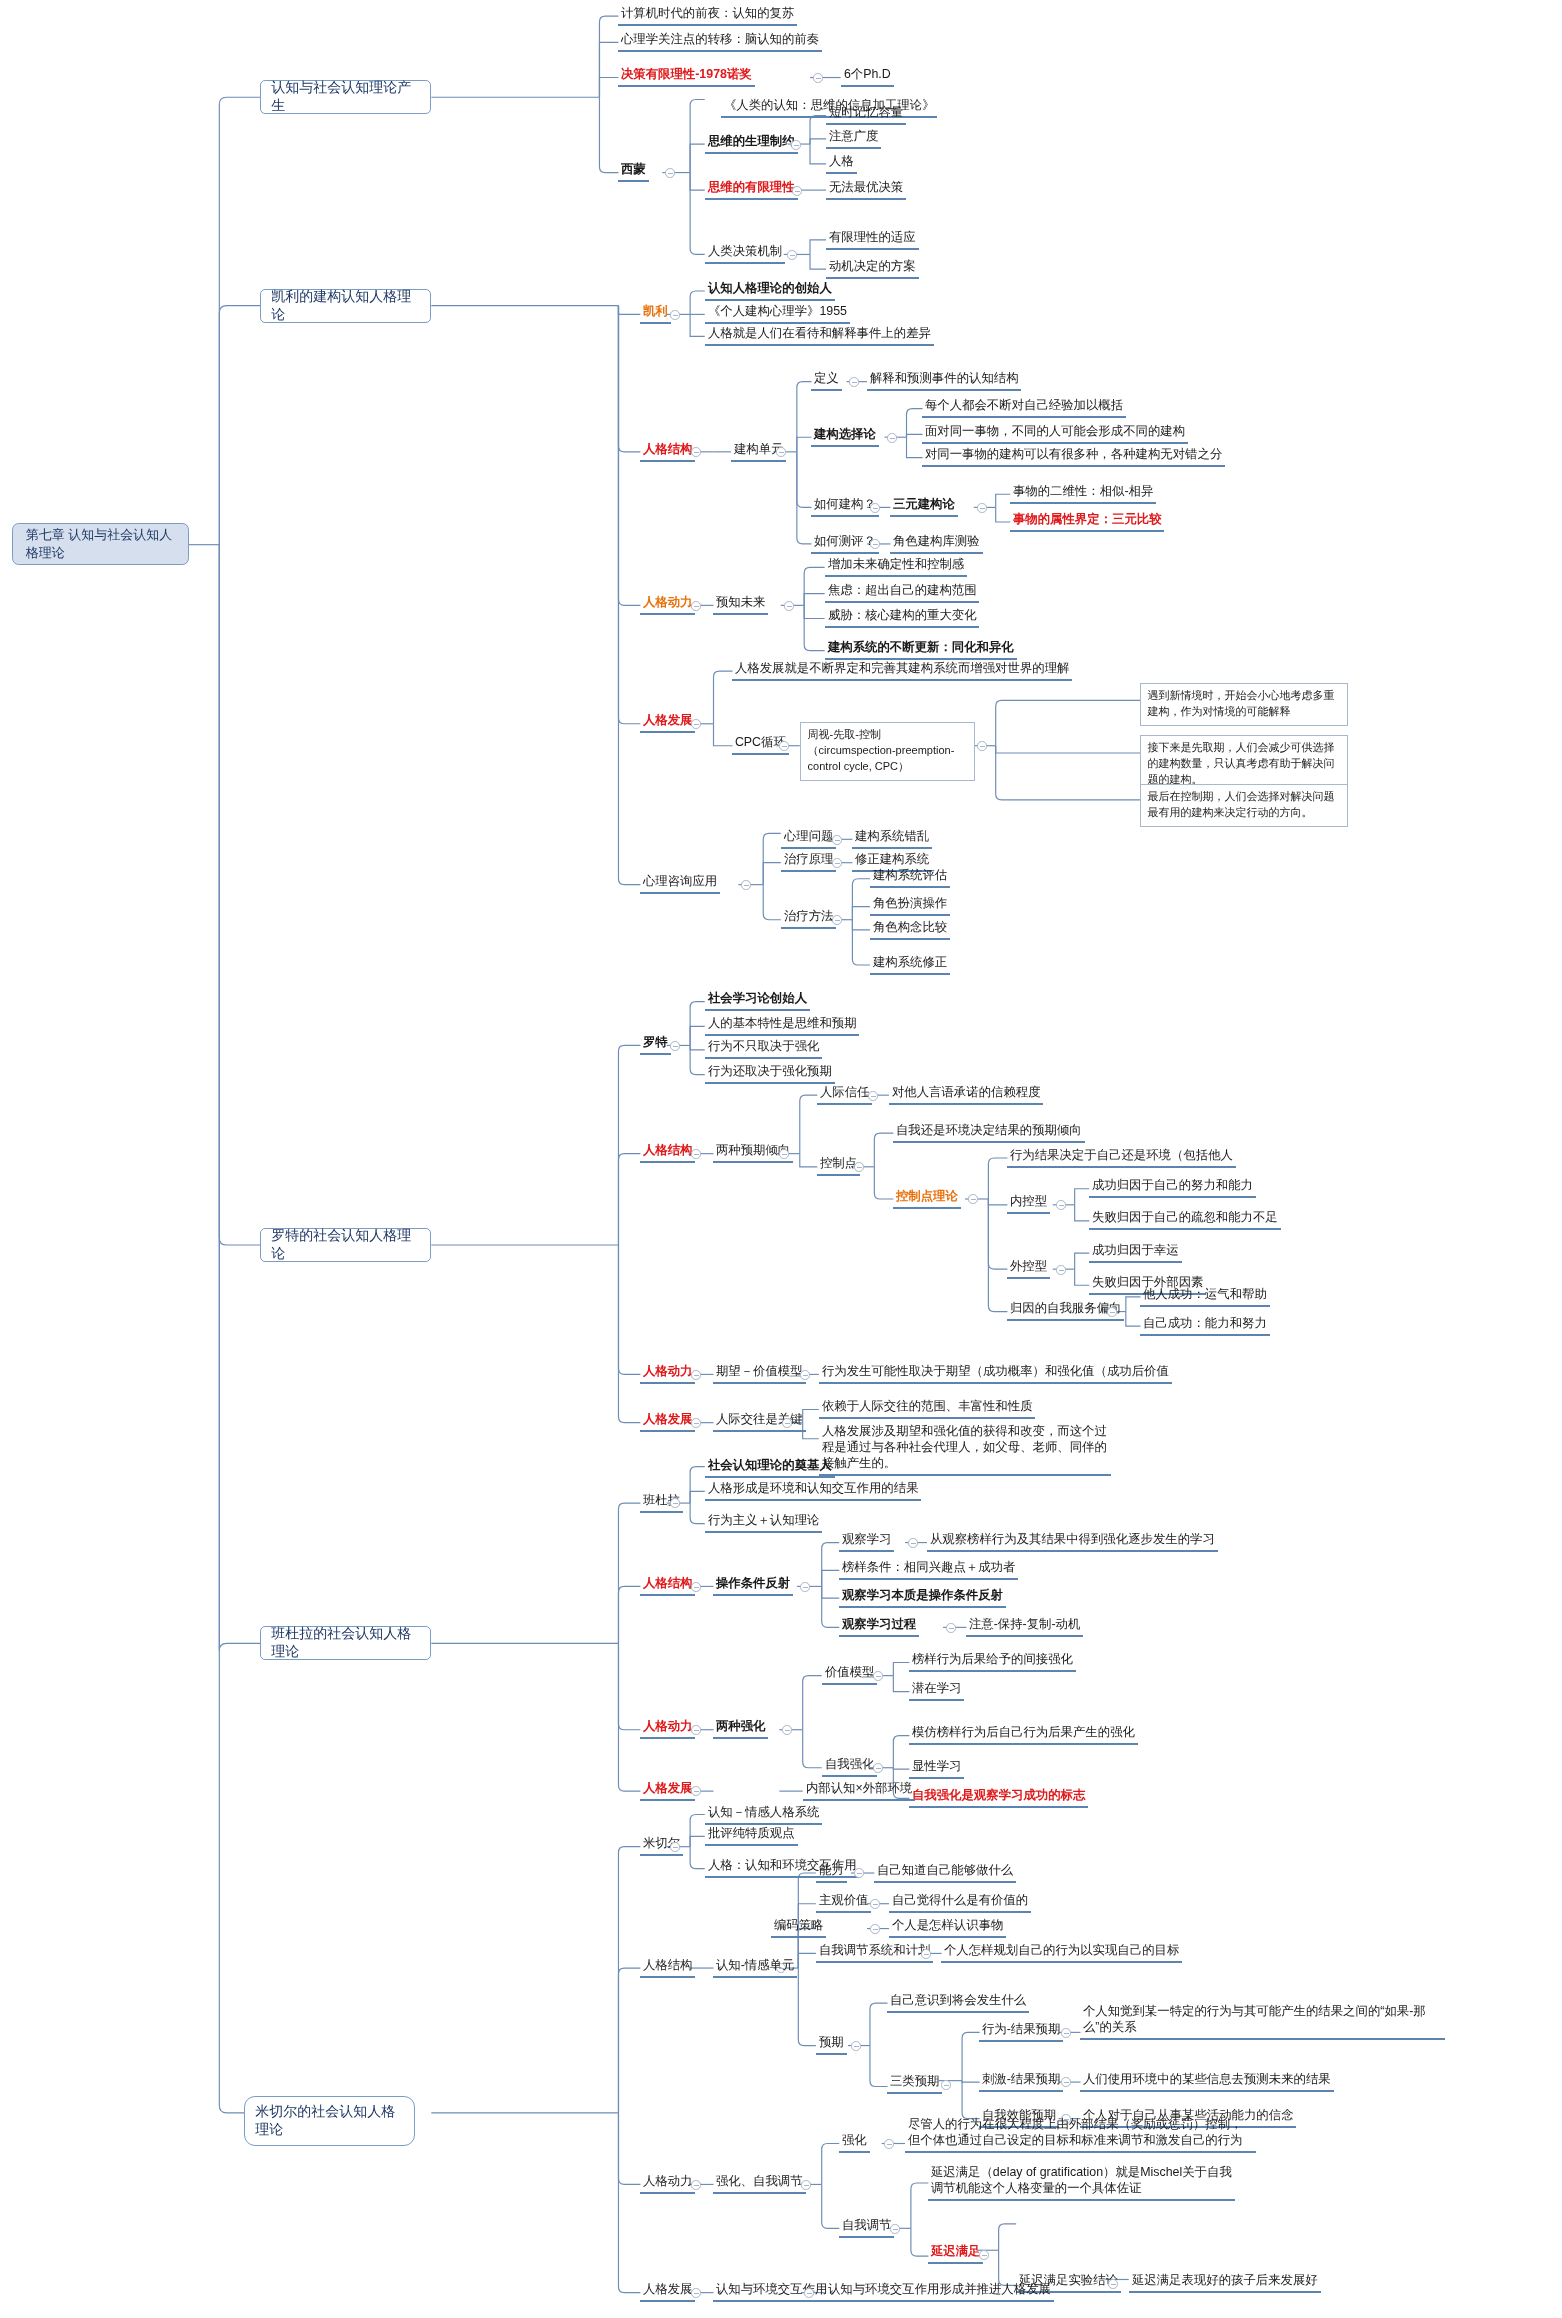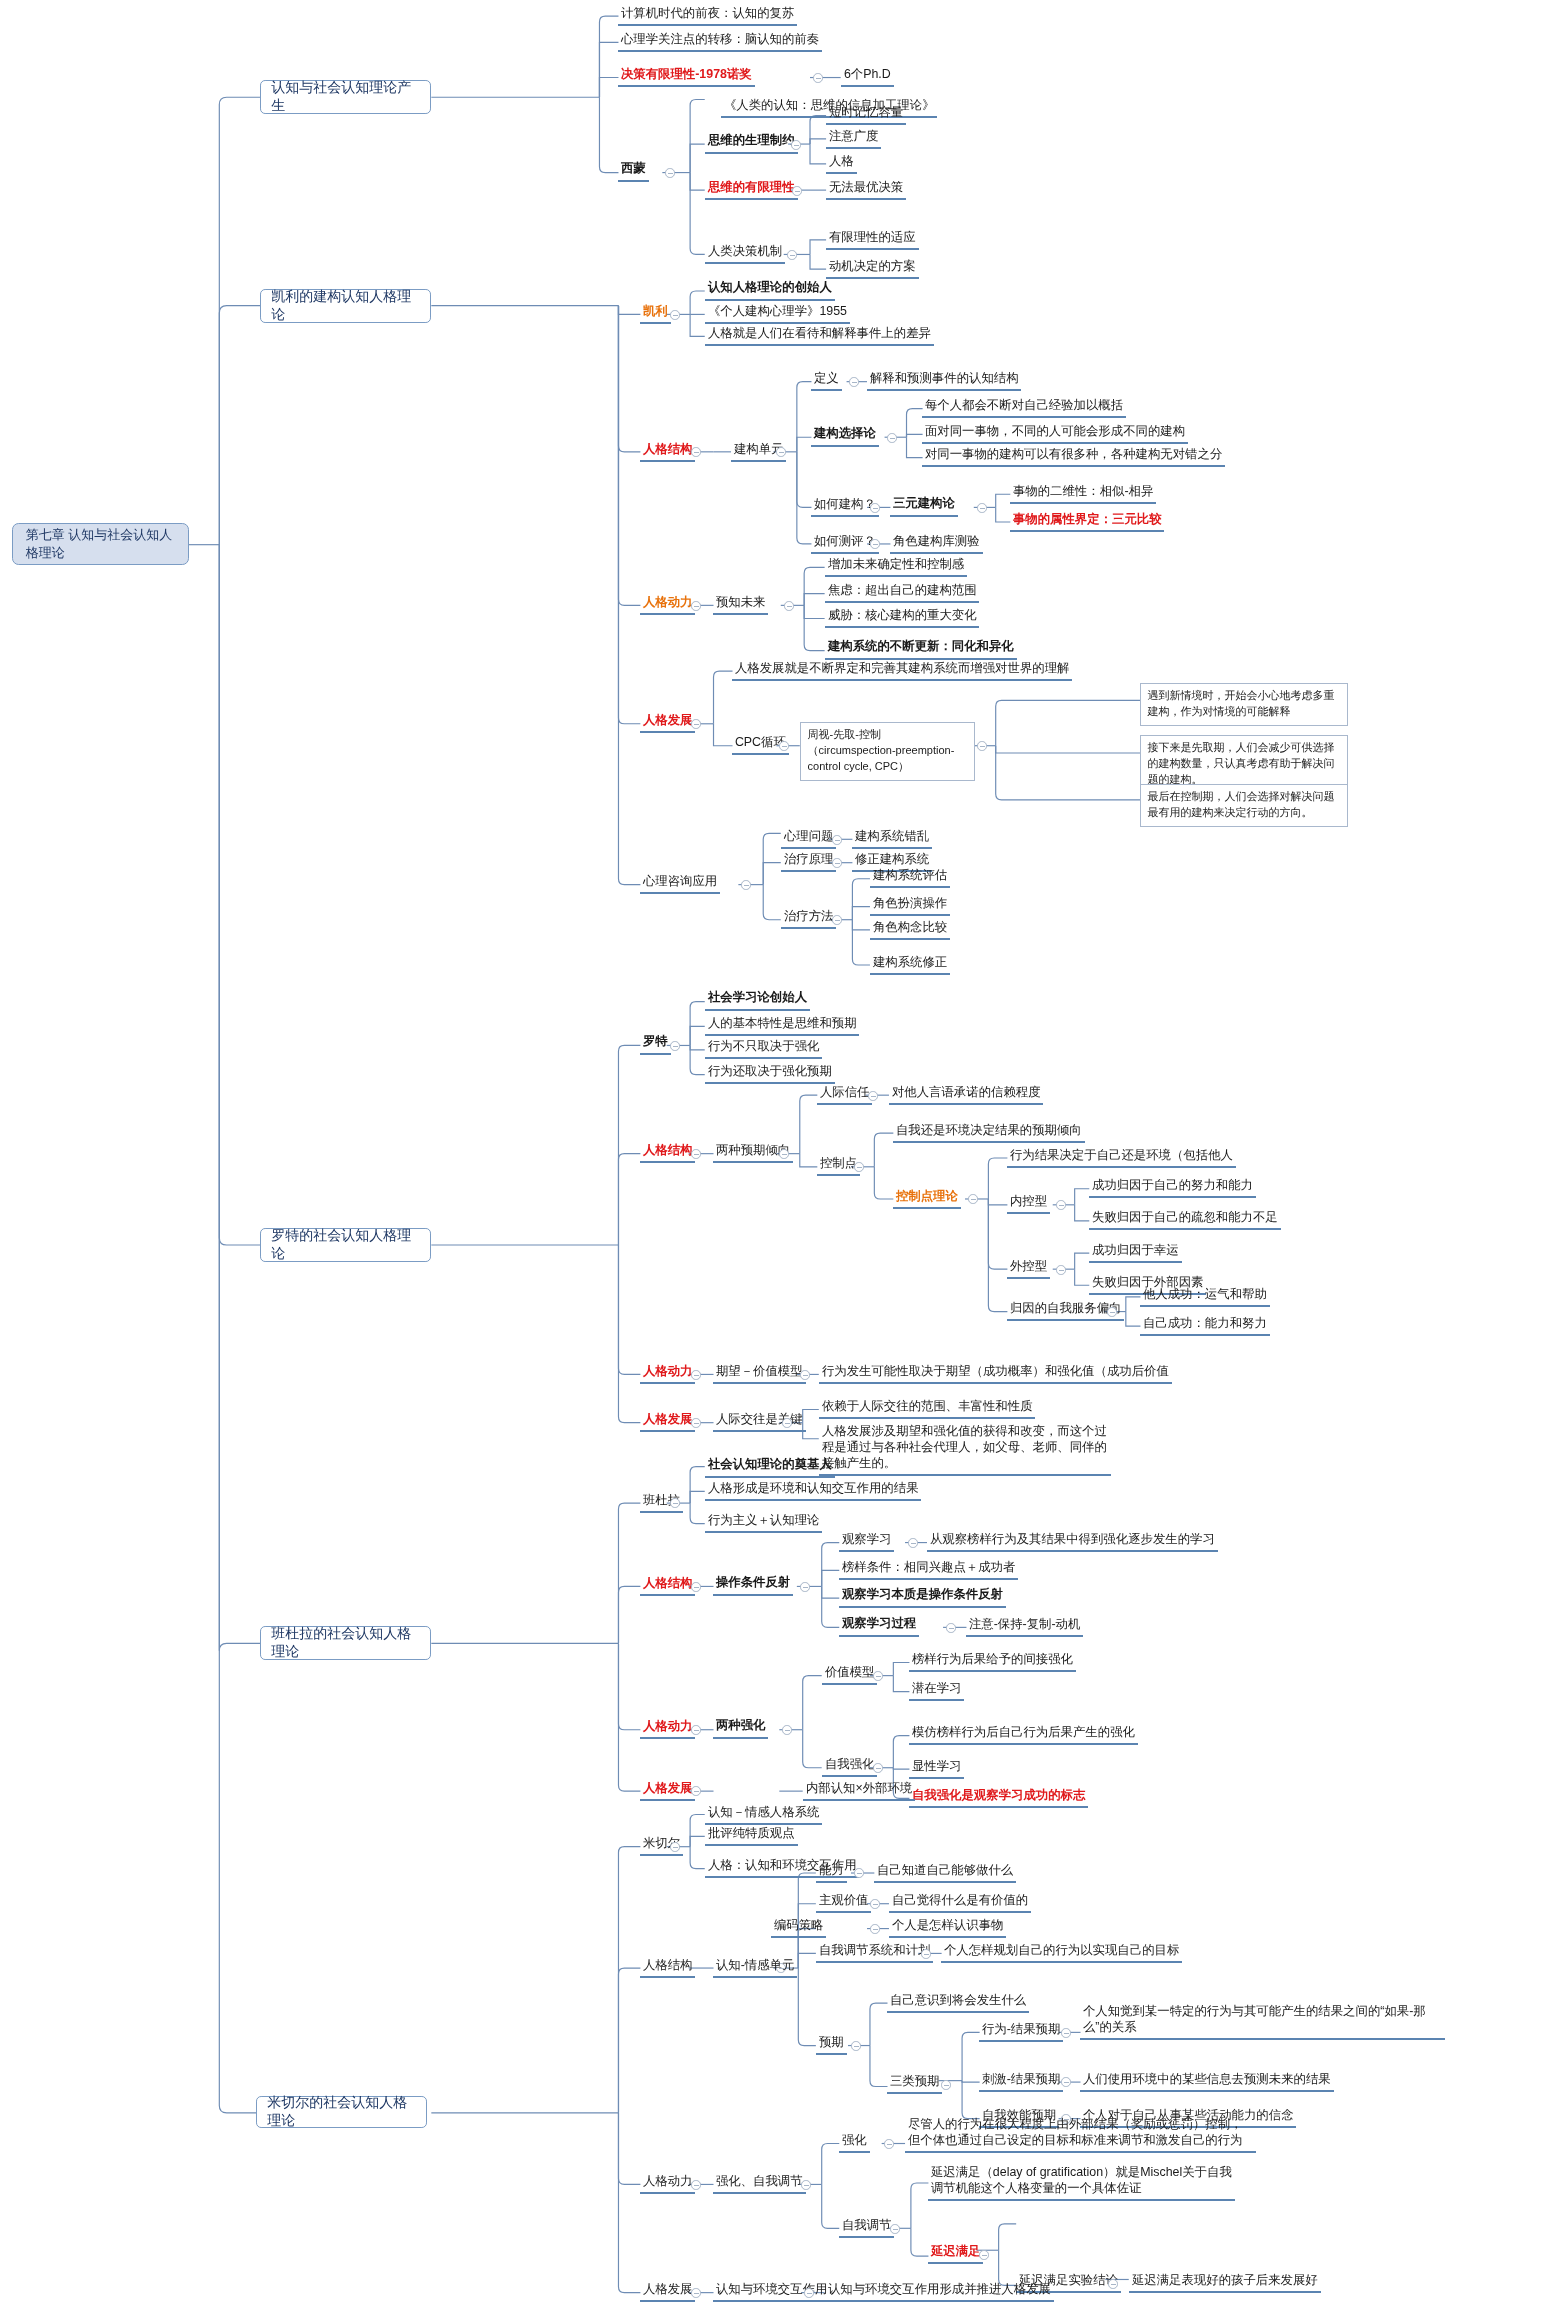--- a/index.html
+++ b/index.html
@@ -18,21 +18,21 @@
     white-space:nowrap;
     color:#1a1a1a;
     font-size:12.4px;
     line-height:1.28;
     padding:0 2.9px 2.2px 2.9px;
     border-bottom:2.2px solid #5b84b1;
     box-sizing:border-box;
   }
   .node.wrap{white-space:normal;}
 
-  .t-bold{font-weight:bold;font-family:Liberation Mono, monospace;}
+  .t-bold{font-weight:bold;}
   .t-red{color:#e0191b;font-weight:bold;}
   .t-orange{color:#e8720c;font-weight:bold;}
 
   
   .root{
     position:absolute;
     background:#d6dfee;
     border:1.5px solid #7b9cc4;
     border-radius:6.6px;
     color:#1f3864;
@@ -306,21 +306,21 @@
     <path d="M942 3136 L976 3136"></path>
     <path d="M1096 3136 L1128 3136"></path>
   </svg>
 
   <div class="root" style="left:11.7px;top:523px;width:177px;height:42px;">第七章 认知与社会认知人格理论</div>
 
   <div class="pill" style="left:260px;top:80px;width:171px;height:34px;">认知与社会认知理论产生</div>
   <div class="pill" style="left:260px;top:289px;width:171px;height:34px;">凯利的建构认知人格理论</div>
   <div class="pill" style="left:260px;top:1228px;width:171px;height:34px;">罗特的社会认知人格理论</div>
   <div class="pill" style="left:260px;top:1626px;width:171px;height:34px;">班杜拉的社会认知人格理论</div>
-  <div class="pill" style="left:256px;top:2096px;width:171px;height:32px;">米切尔的社会认知人格理论</div>
+  <div class="pill" style="left:244px;top:2096px;width:171px;height:50px;border-radius:11px;">米切尔的社会认知人格理论</div>
 
   <div class="node" style="left:618px;top:5.8px;">计算机时代的前夜：认知的复苏</div>
   <div class="node" style="left:618px;top:32px;">心理学关注点的转移：脑认知的前奏</div>
   <div class="node t-red" style="left:618px;top:67px;">决策有限理性-1978诺奖</div>
   <div class="tog" style="left:813px;top:73px;"></div>
   <div class="node" style="left:841px;top:67px;">6个Ph.D</div>
 
   <div class="node t-bold" style="left:618px;top:162px;">西蒙</div>
   <div class="tog" style="left:665px;top:168px;"></div>
 

